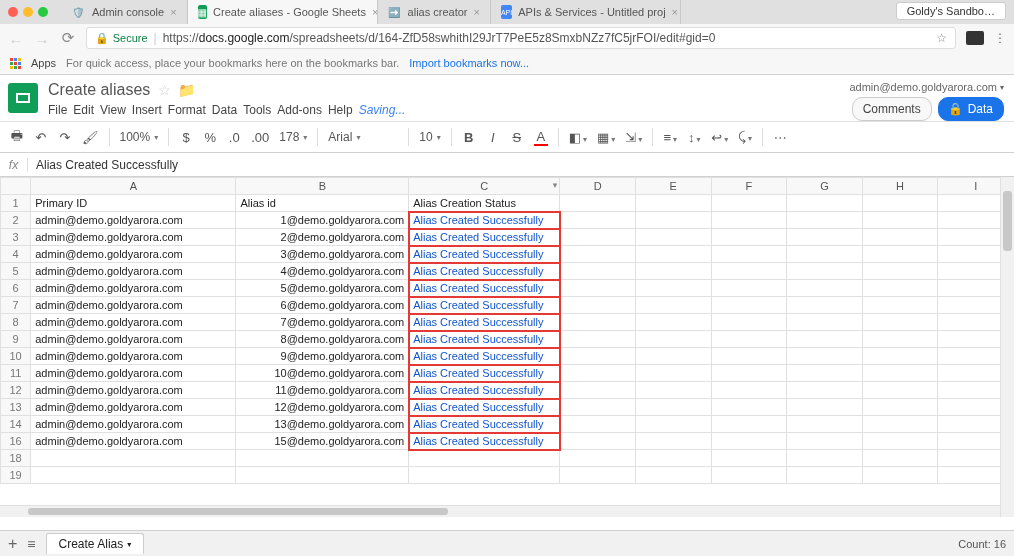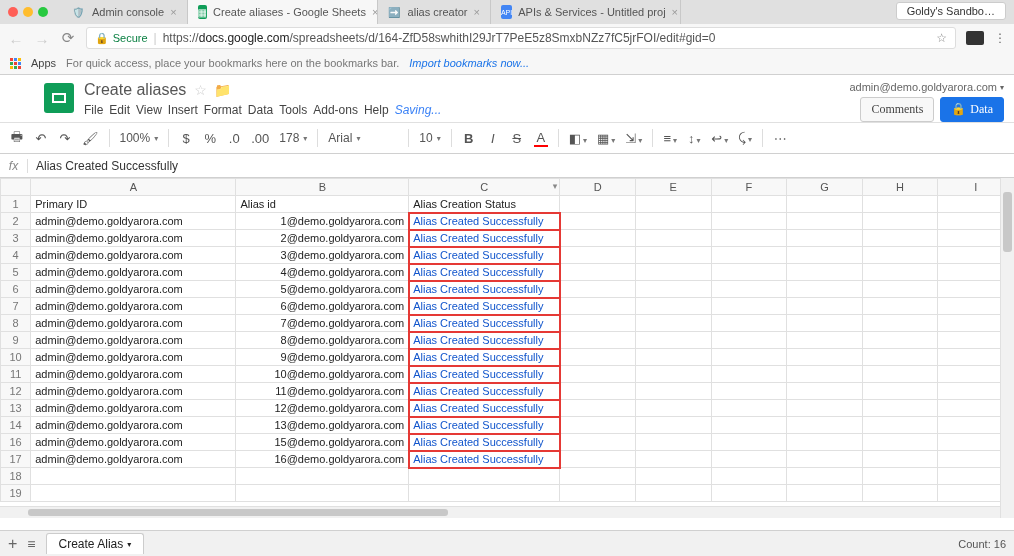--- a/index.html
+++ b/index.html
@@ -18,39 +18,39 @@
   .profile-chip { position:absolute; right:8px; top:2px; font-size:11px; color:#333; background:#fff; border:1px solid #ccc; border-radius:3px; padding:2px 10px;}
   .addr-row { display:flex; align-items:center; height:28px; padding:0 8px; gap:10px; background:#f7f7f7;}
   .nav-ico { color:#888; font-size:15px; width:16px; text-align:center;}
   .nav-ico.disabled{color:#ccc;}
   .addr-bar { flex:1; display:flex; align-items:center; border:1px solid #ddd; border-radius:3px; background:#fff; height:22px; padding:0 8px; gap:6px; font-size:12px;}
   .secure { color:#0b8043; font-size:11px; display:flex; align-items:center; gap:4px;}
   .url { color:#555; white-space:nowrap; overflow:hidden; text-overflow:ellipsis;}
   .url .host{color:#222;}
   .addr-right { display:flex; gap:10px; align-items:center; color:#666;}
   .apps-row { display:flex; align-items:center; height:22px; padding:0 10px; gap:10px; font-size:11px; color:#444; background:#f7f7f7;}
-  .apps-row a{color:#1a73e8; text-decoration:none;font-style:italic;}
+  .apps-row a{color:#1a73e8; text-decoration:none;}
   .apps-ico { display:inline-grid; grid-template-columns:repeat(3,3px); grid-template-rows:repeat(3,3px); gap:1px;}
   .apps-ico span{background:#f44336;} .apps-ico span:nth-child(2){background:#4285f4;} .apps-ico span:nth-child(3){background:#fbbc05;} .apps-ico span:nth-child(4){background:#34a853;} .apps-ico span:nth-child(5){background:#ea4335;} .apps-ico span:nth-child(6){background:#4285f4;} .apps-ico span:nth-child(7){background:#fbbc05;} .apps-ico span:nth-child(8){background:#34a853;} .apps-ico span:nth-child(9){background:#ea4335;}
 
   
-  .sheets-top { display:flex; padding:6px 10px 0 8px; gap:10px; align-items:flex-start;margin-left:36px;}
+  .sheets-top { display:flex; padding:6px 10px 0 8px; gap:10px; align-items:flex-start;}
   .sheets-logo { width:30px; height:30px; background:#0f9d58; border-radius:3px; display:flex; align-items:center; justify-content:center; margin-top:2px;}
   .sheets-logo .inner{ width:14px; height:10px; border:2px solid #fff;}
   .title-block { flex:1;}
   .title-row { display:flex; align-items:center; gap:8px;}
   .doc-title { font-size:16px; color:#555; font-weight:400;}
   .star {color:#ccc; font-size:14px;}
   .folder{color:#999; font-size:14px;}
   .menus { display:flex; gap:6px; font-size:12px; color:#444; margin-top:4px;}
   .saving { color:#3b82f6; font-style:italic;}
   .right-head { display:flex; flex-direction:column; align-items:flex-end; gap:4px;}
   .user-email{font-size:11px; color:#666; display:flex; align-items:center; gap:3px;}
   .head-btns{display:flex; gap:6px;}
-  .btn { border:1px solid #ccc; background:#f8f8f8; padding:4px 10px; border-radius:3px; font-size:12px; color:#444;font-family:Liberation Serif, serif;}
+  .btn { border:1px solid #ccc; background:#f8f8f8; padding:4px 10px; border-radius:10px; font-size:12px; color:#444;}
   .btn.share{ background:#1a73e8; color:#fff; border-color:#1a73e8; display:flex; align-items:center; gap:4px;}
 
   
   .toolbar { display:flex; align-items:center; gap:10px; padding:4px 10px; border-top:1px solid #e0e0e0; border-bottom:1px solid #d0d0d0; height:32px; color:#555; font-size:12px;}
   .tsep{width:1px; height:18px; background:#ddd;}
   .tctl{display:flex; align-items:center; gap:2px;}
   .drop::after{content:"▾"; font-size:8px; color:#777; margin-left:2px;}
   .tb-ico{ font-size:13px; min-width:14px; text-align:center;}
 
   
@@ -430,32 +430,20 @@
           <td style="text-align:right">15@demo.goldyarora.com</td>
           <td class="statcell red-box">Alias Created Successfully</td>
           <td></td>
           <td></td>
           <td></td>
           <td></td>
           <td></td>
           <td></td>
         </tr>
         <tr>
-          <td class="rownum">17</td>
-          <td>admin@demo.goldyarora.com</td>
-          <td style="text-align:right">16@demo.goldyarora.com</td>
-          <td class="statcell red-box">Alias Created Successfully</td>
-          <td></td>
-          <td></td>
-          <td></td>
-          <td></td>
-          <td></td>
-          <td></td>
-        </tr>
-        <tr>
           <td class="rownum">18</td>
           <td></td>
           <td></td>
           <td></td>
           <td></td>
           <td></td>
           <td></td>
           <td></td>
           <td></td>
           <td></td>

